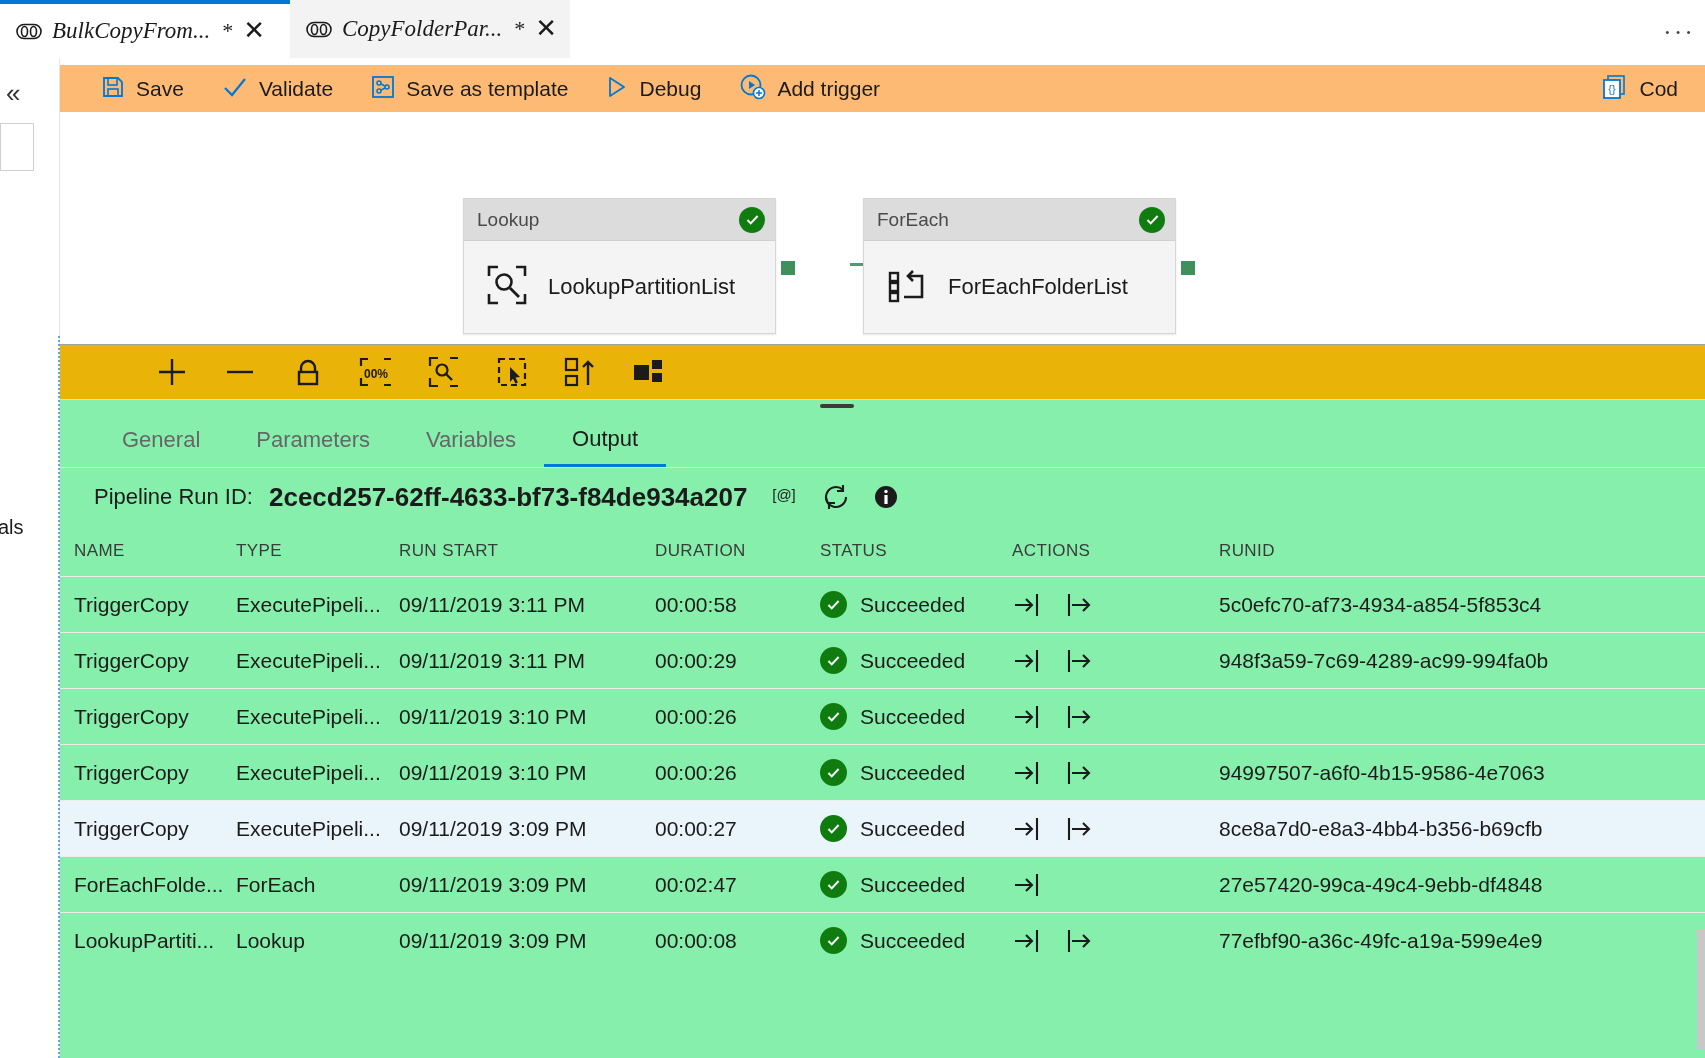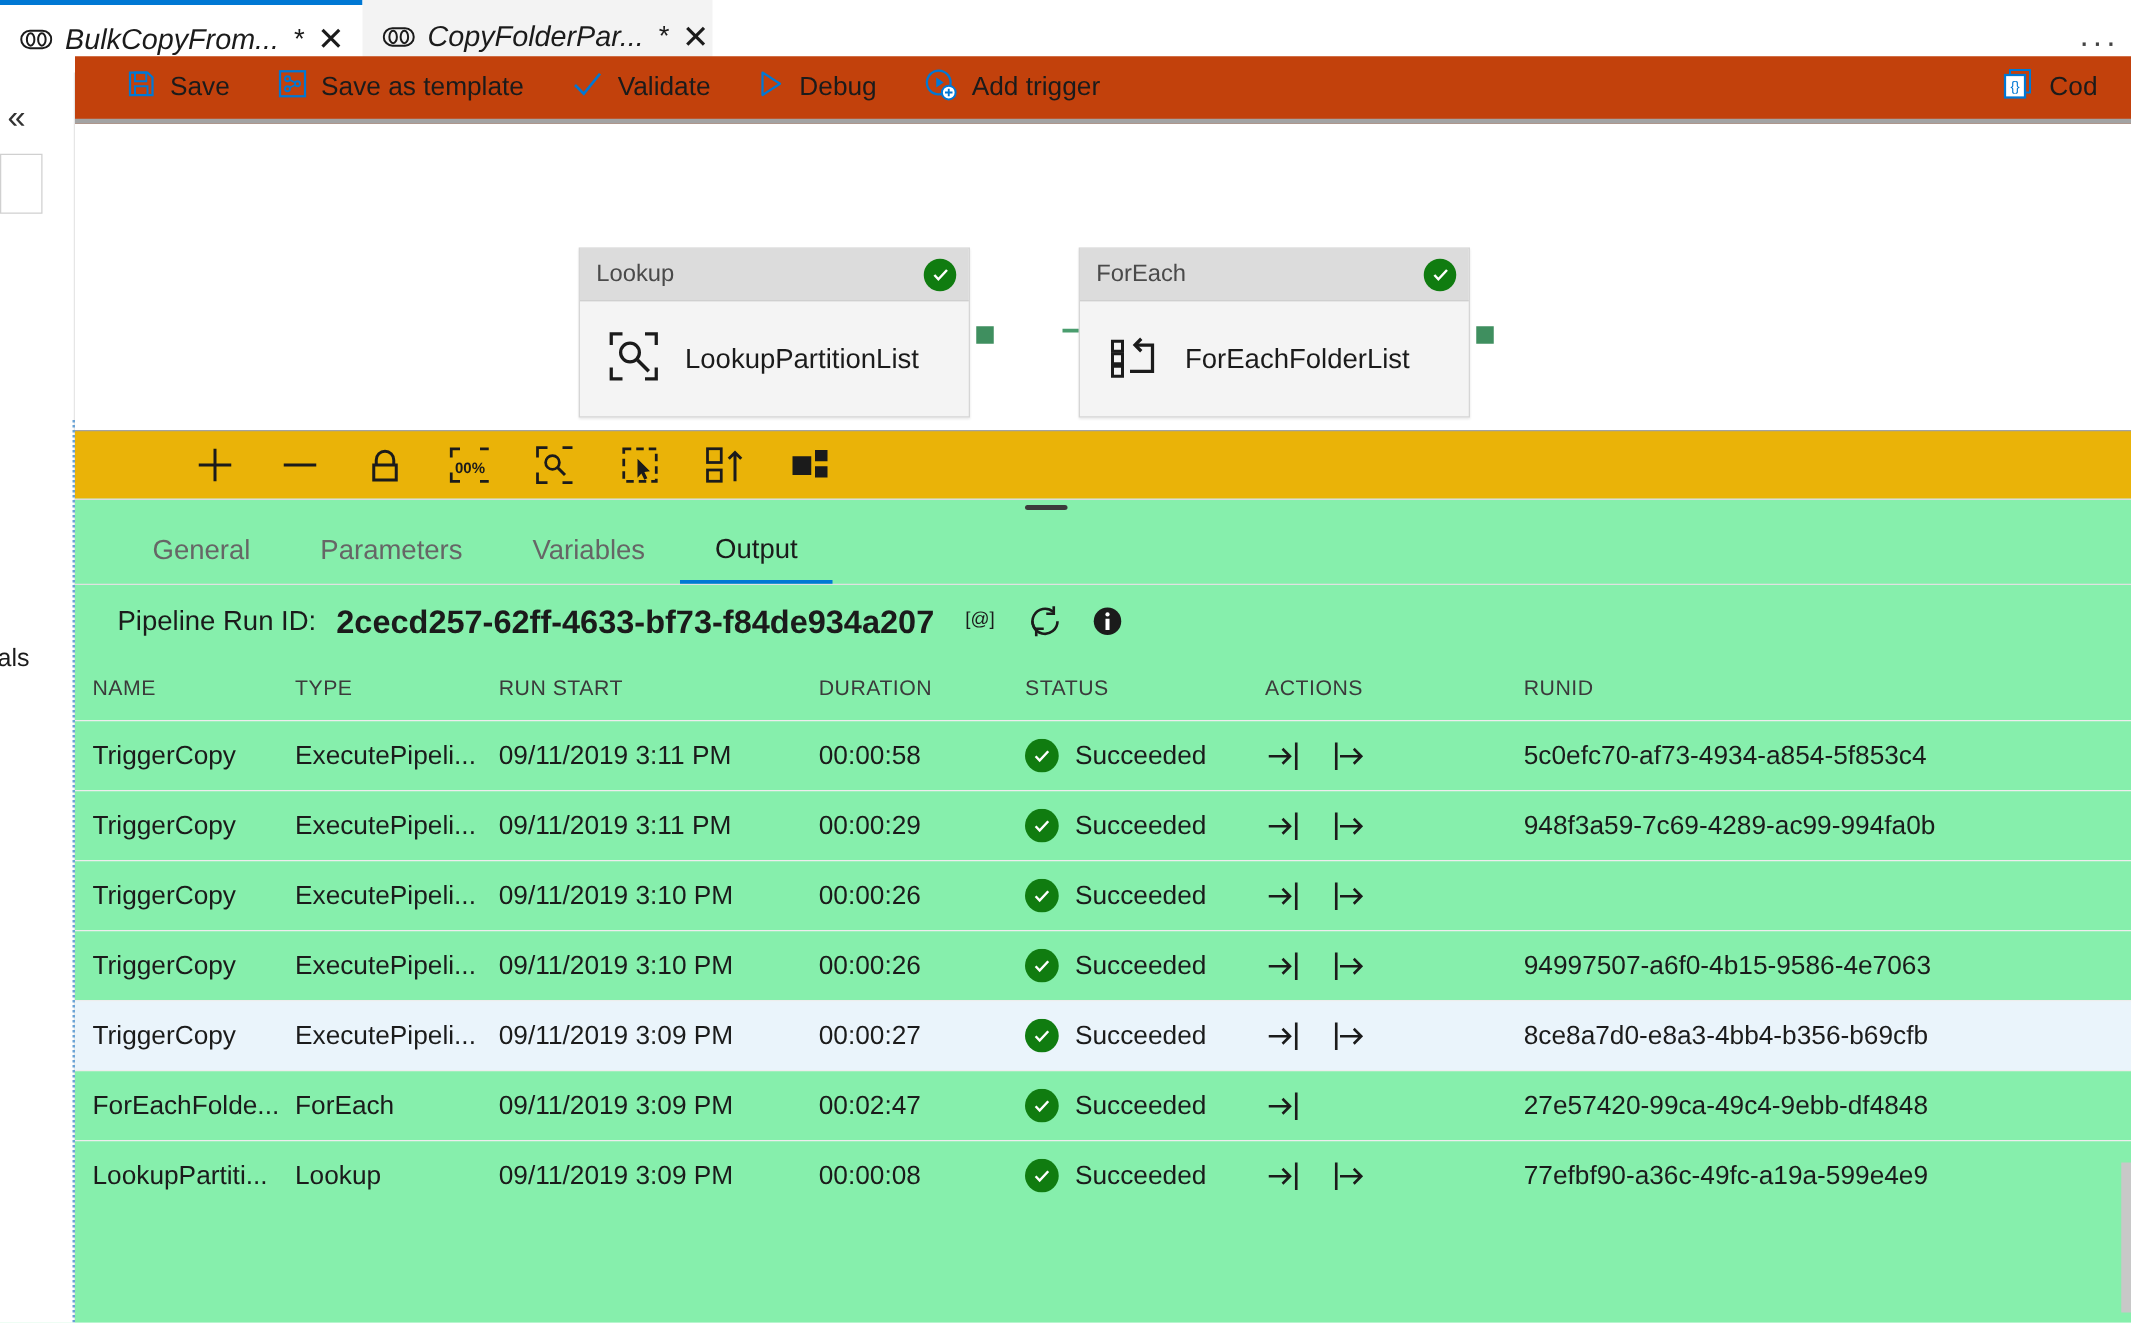--- a/index.html
+++ b/index.html
@@ -8,20 +8,21 @@
     font-family: "Liberation Sans", sans-serif;
     background: #ffffff;
     overflow: hidden;
   }
   #app { position: relative; width: 1705px; height: 1058px; background:#fff; }
 
   
   .tabstrip {
     position: absolute; top: 0; left: 0; width: 1705px; height: 58px;
     background: #ffffff;
+    font-family: Liberation Serif, serif;
   }
   .tab {
     position: absolute; top: 0; height: 58px;
     display: flex; align-items: center; gap: 10px;
     padding: 0 16px;
     font-style: italic; font-size: 23px; color: #1b1b1b;
     white-space: nowrap;
   }
   .tab.inactive { left: 0; width: 290px; border-top: 4px solid #0078d4; background:#fff; }
   .tab.active   { left: 290px; width: 280px; background: #f3f3f3; }
@@ -47,22 +48,22 @@
   .rail-text {
     position:absolute; left:-2px; top:458px; font-size:20px; color:#1b1b1b;
   }
   .rail-dashline {
     position:absolute; left:58px; top:336px; width:2px; height:722px;
     border-left: 2px dotted #6aa3d5;
   }
 
   
   .cmdbar {
-    position:absolute; left:60px; top:45px; width:1645px; height:54px;
-    background:#c2410c; border-bottom:4px solid #a3a3a3;
+    position:absolute; left:60px; top:65px; width:1645px; height:54px;
+    background:#fdba74; border-bottom:6px solid #a3a3a3;
     display:flex; align-items:center;
   }
   .cmd {
     display:flex; align-items:center; gap:11px;
     height:54px; padding: 0 19px; font-size: 21px; color:#1b1b1b;
     cursor:pointer; white-space:nowrap;
   }
   .cmd:first-child { margin-left: 22px; }
   .cmd-right { position:absolute; right: 8px; display:flex; align-items:center; }
 
@@ -215,38 +216,38 @@
           <path d="M3 3h14l4 4v14H3z" fill="none" stroke="#0078d4" stroke-width="1.8"></path>
           <rect x="7" y="3" width="9" height="7" fill="none" stroke="#0078d4" stroke-width="1.6"></rect>
           <rect x="7" y="14" width="10" height="7" fill="none" stroke="#0078d4" stroke-width="1.6"></rect>
         </svg>
       </span>
       <span>Save</span>
     </div>
 
     <div class="cmd">
       <span>
+        <svg width="26" height="24" viewBox="0 0 26 24">
+          <path d="M3 13l7 7L23 4" fill="none" stroke="#0078d4" stroke-width="2.2"></path>
+        </svg>
+      </span>
+      <span>Validate</span>
+    </div>
+
+    <div class="cmd">
+      <span>
         <svg width="24" height="24" viewBox="0 0 24 24">
           <rect x="2" y="2" width="20" height="20" fill="none" stroke="#0078d4" stroke-width="1.8"></rect>
           <circle cx="8" cy="8" r="2" fill="none" stroke="#0078d4" stroke-width="1.5"></circle>
           <circle cx="16" cy="12" r="2" fill="none" stroke="#0078d4" stroke-width="1.5"></circle>
           <circle cx="8" cy="16" r="2" fill="none" stroke="#0078d4" stroke-width="1.5"></circle>
           <path d="M10 9l4 2M10 15l4-2" stroke="#0078d4" stroke-width="1.4"></path>
         </svg>
       </span>
       <span>Save as template</span>
-    </div>
-
-    <div class="cmd">
-      <span>
-        <svg width="26" height="24" viewBox="0 0 26 24">
-          <path d="M3 13l7 7L23 4" fill="none" stroke="#0078d4" stroke-width="2.2"></path>
-        </svg>
-      </span>
-      <span>Validate</span>
     </div>
 
     <div class="cmd">
       <span>
         <svg width="22" height="24" viewBox="0 0 22 24">
           <path d="M4 3l14 9-14 9z" fill="none" stroke="#0078d4" stroke-width="1.8" stroke-linejoin="round"></path>
         </svg>
       </span>
       <span>Debug</span>
     </div>

